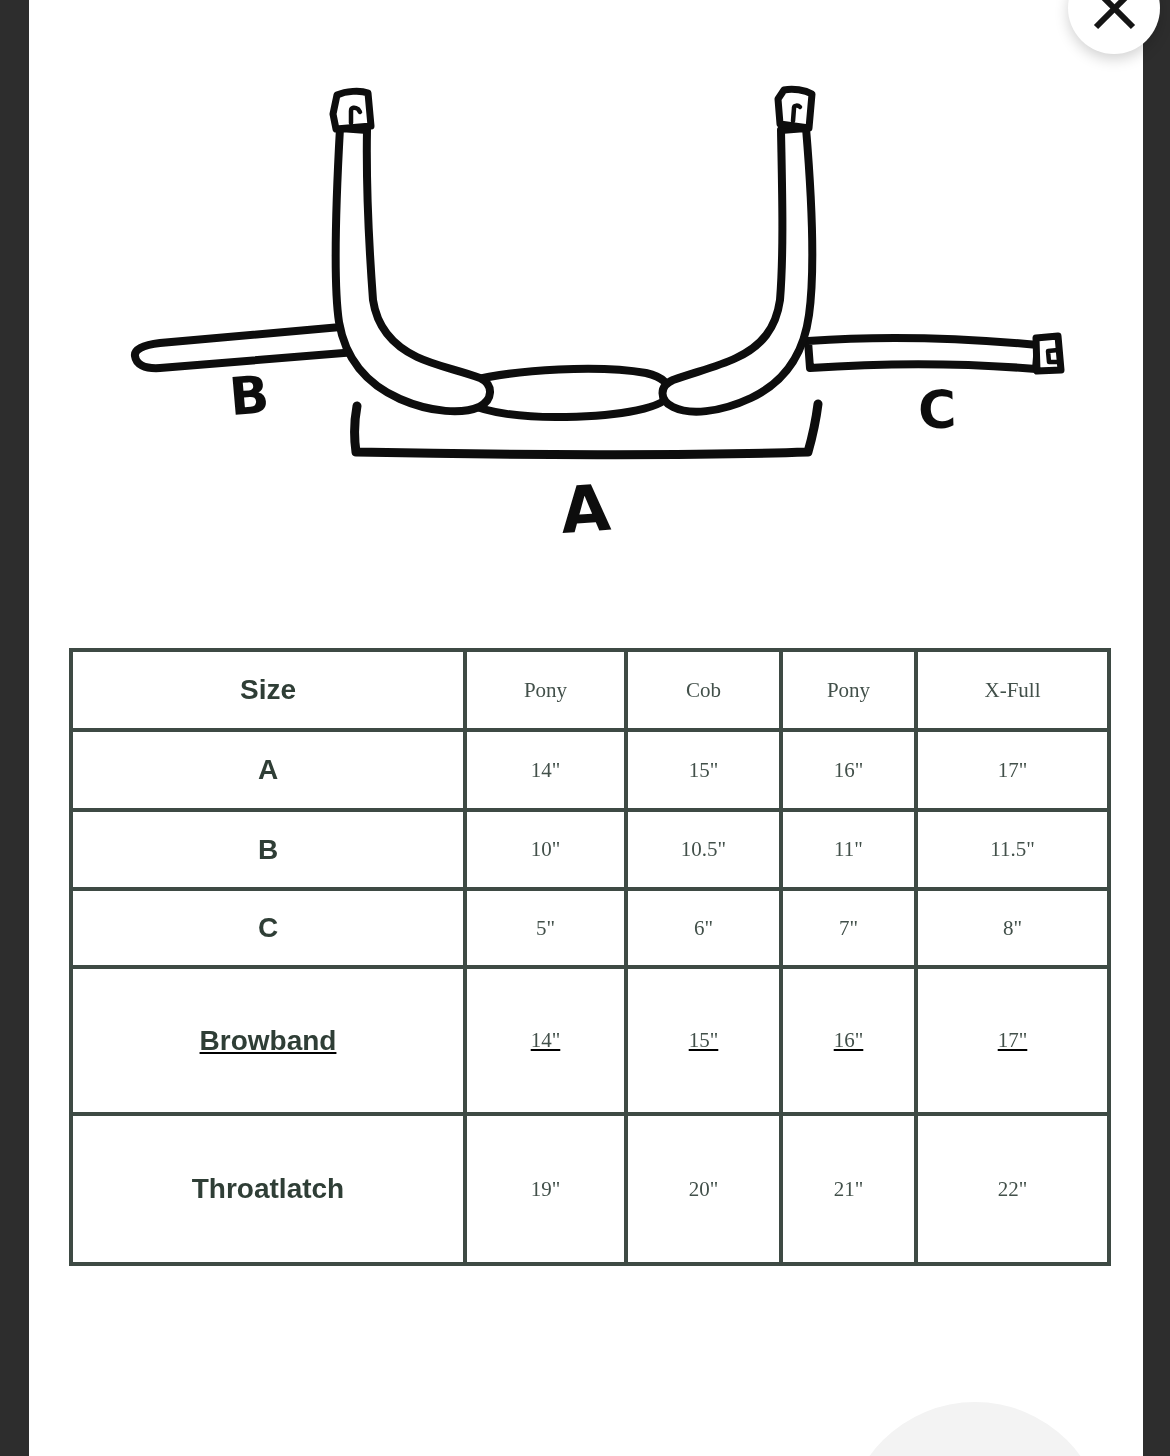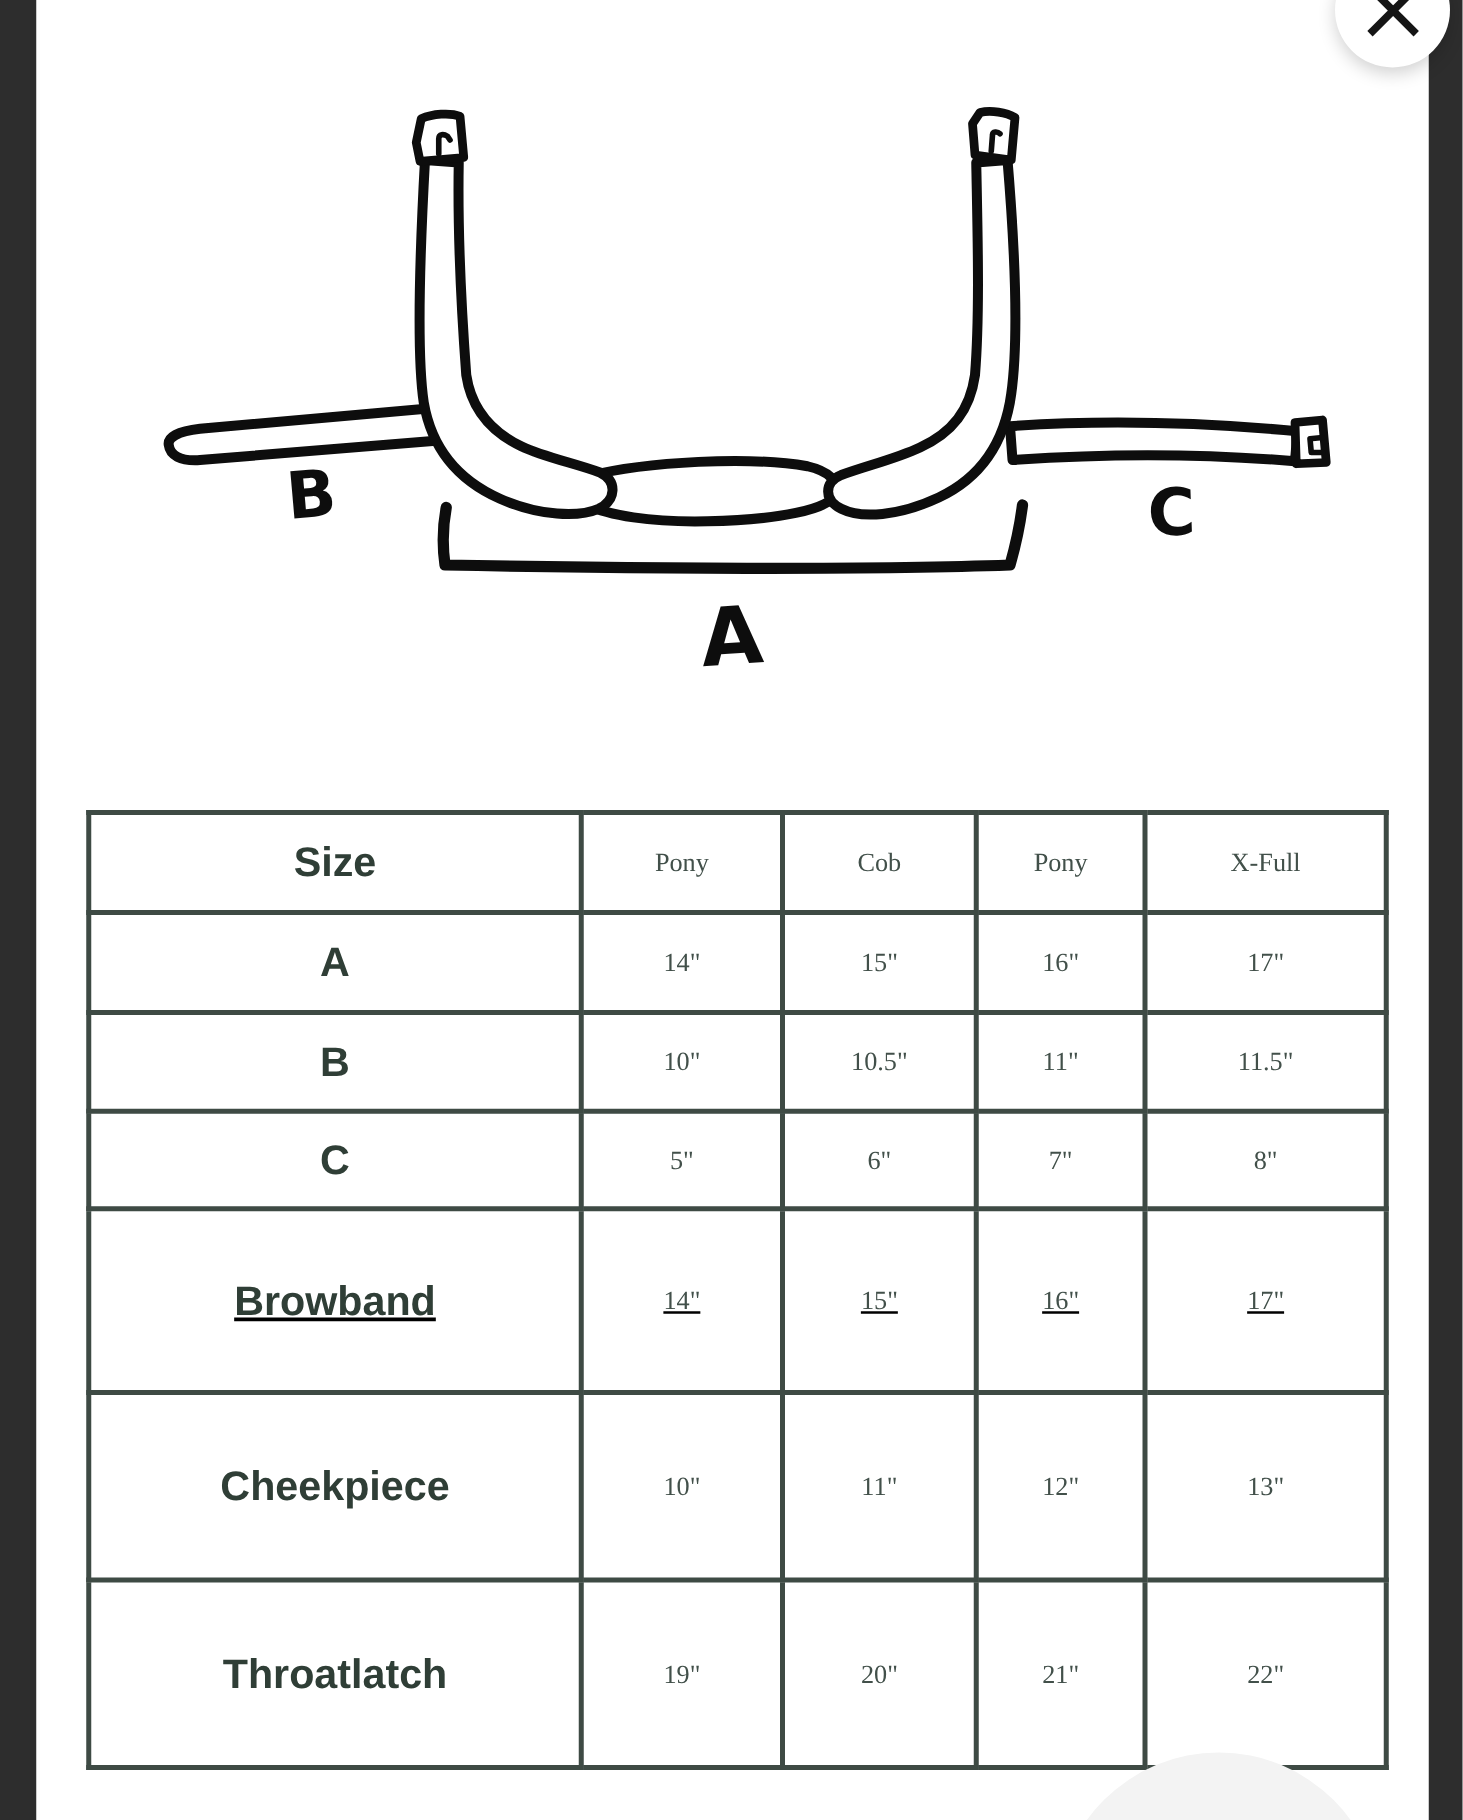--- a/index.html
+++ b/index.html
@@ -48,21 +48,21 @@
   table.size-chart td{
     border:4px solid #3e4a44;
     text-align:center;
     vertical-align:middle;
     padding:0;
     background:#ffffff;
   }
   .lbl{
     font-family:"Liberation Sans",sans-serif;
     font-weight:700;
-    font-size:33px;
+    font-size:28px;
     color:#2f3e36;
   }
   .val{
     font-family:"Liberation Serif",serif;
     font-weight:400;
     font-size:21px;
     color:#42504a;
   }
   tr.r-head{height:80px;}
   tr.r-a{height:80px;}
@@ -148,27 +148,20 @@
       <td class="val">7"</td>
       <td class="val">8"</td>
     </tr>
     <tr class="r-brow">
       <td class="lbl">Browband</td>
       <td class="val">14"</td>
       <td class="val">15"</td>
       <td class="val">16"</td>
       <td class="val">17"</td>
     </tr>
-    <tr class="r-cheek">
-      <td class="lbl">Cheekpiece</td>
-      <td class="val">10"</td>
-      <td class="val">11"</td>
-      <td class="val">12"</td>
-      <td class="val">13"</td>
-    </tr>
     <tr class="r-throat">
       <td class="lbl">Throatlatch</td>
       <td class="val">19"</td>
       <td class="val">20"</td>
       <td class="val">21"</td>
       <td class="val">22"</td>
     </tr>
   </tbody>
     </table>
 

